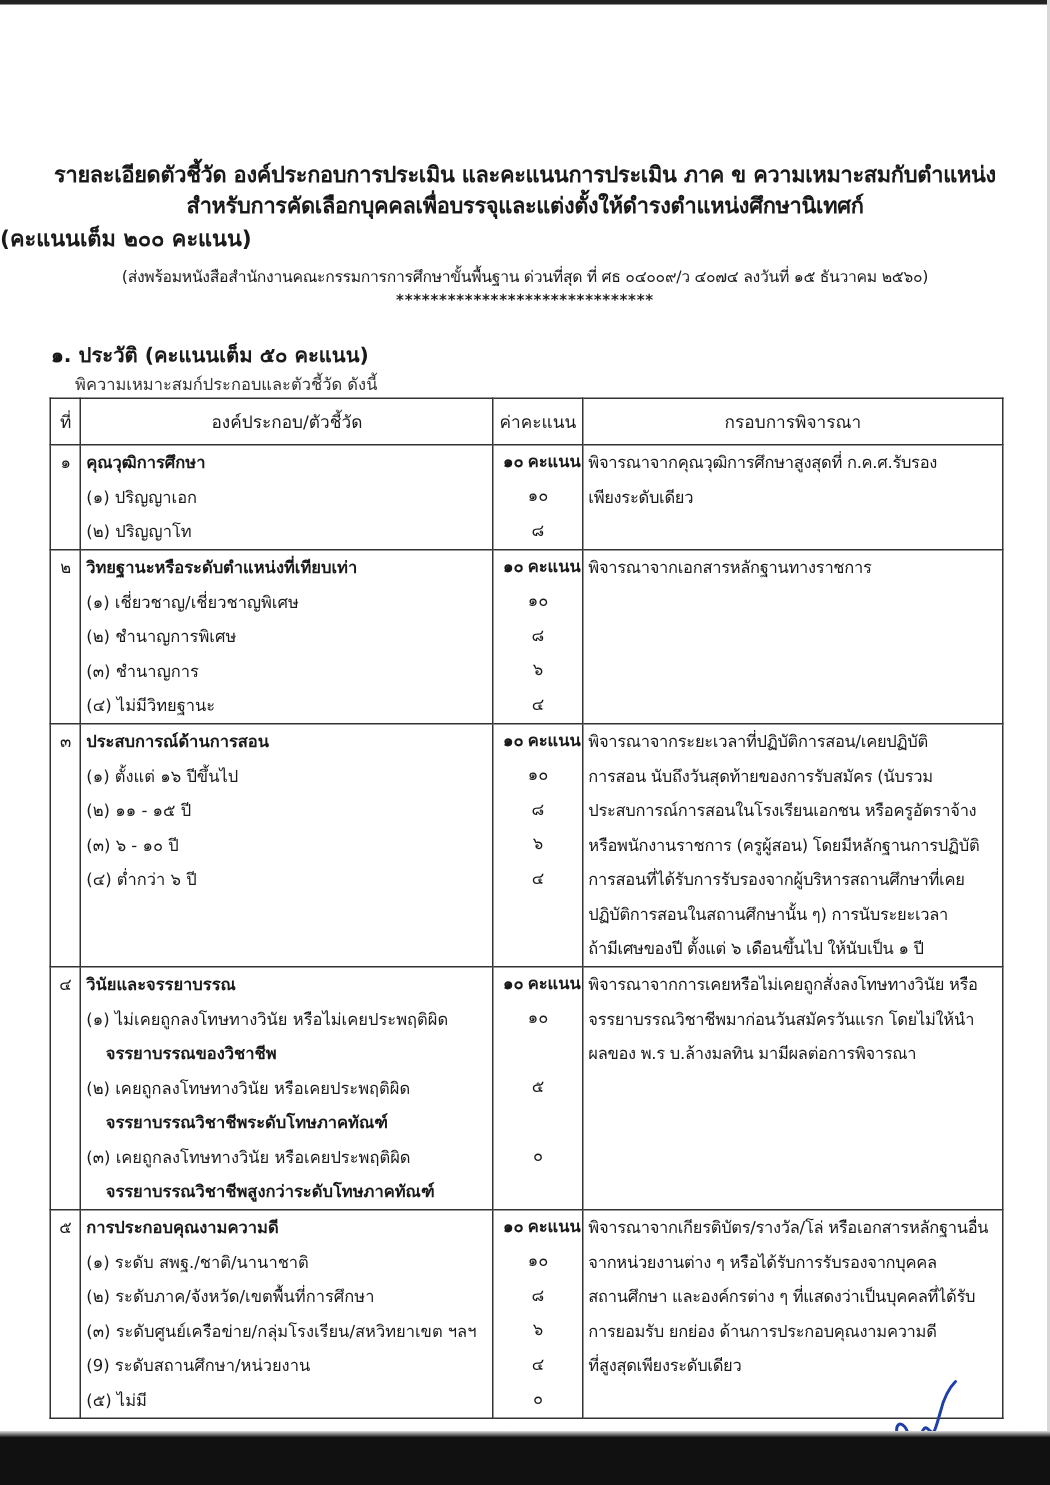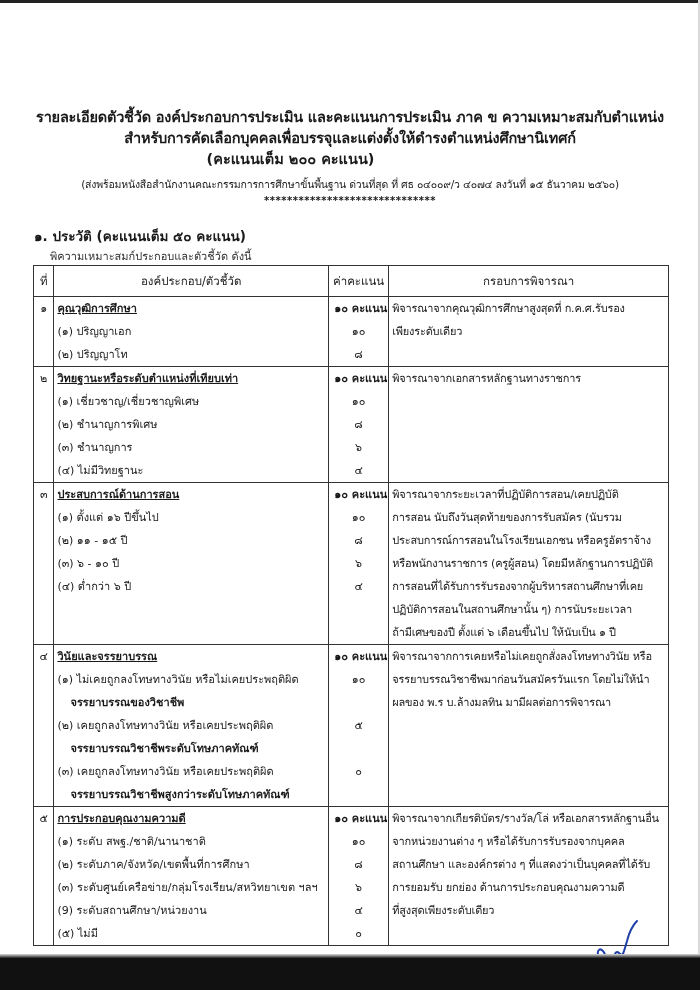--- a/index.html
+++ b/index.html
@@ -9,42 +9,42 @@
     font-family:"DejaVu Sans", "Liberation Sans", sans-serif;
     color:#1a1a1a;
   }
   .topbar { position:absolute; left:0; top:0; width:700px; height:3px; background:#222; }
   .rightedge { position:absolute; right:0; top:0; width:2px; height:990px; background:#d8d8d8; }
   .bottombar { position:absolute; left:0; top:958px; width:700px; height:32px; background:#111; }
   .bottombar::before { content:""; position:absolute; left:0; top:-4px; width:700px; height:4px; background:linear-gradient(#ddd,#222); }
 
   .title-block { position:absolute; left:0; top:80px; width:700px; text-align:center;margin-top:27px; }
   .title-line { font-size:14.5px; font-weight:bold; line-height:21px; letter-spacing:-0.2px; white-space:nowrap; }
-  .title-score { position:absolute; left:0; top:147px; width:581px; text-align:center; font-size:14.5px; font-weight:bold; }
+  .title-score { position:absolute; left:0; top:147px; width:581px; font-size:14.5px; font-weight:bold; }
   .ref-line { position:absolute; left:0; top:176px; width:700px; text-align:center; font-size:10.5px; font-weight:normal; white-space:nowrap; letter-spacing:-0.2px; }
   .stars { position:absolute; left:0; top:195px; width:700px; text-align:center; font-size:10px; font-weight:bold; letter-spacing:0.5px; }
 
   .section-heading { position:absolute; left:34px; top:225px; font-size:13.5px; font-weight:bold; }
   .section-sub { position:absolute; left:50px; top:247px; font-size:11px; color:#333; }
 
   table.criteria {
     position:absolute; left:33px; top:265px; width:636px;
     border-collapse:collapse; font-size:11px; color:#1a1a1a;
   }
   table.criteria th, table.criteria td { border-left:1.3px solid #333; border-right:1.3px solid #333; vertical-align:top; padding:0; }
   table.criteria th { font-weight:normal; height:30px; border-top:1.5px solid #333; border-bottom:1.5px solid #333; vertical-align:middle; text-align:center; font-size:11.5px; }
   table.criteria tr.group td { border-bottom:1.5px solid #333; }
   .c-no { width:21px; text-align:center; }
   .c-item { width:275px; }
-  .c-score { width:60px; text-align:center; }
+  .c-score { width:60px; text-align:center;font-family:Liberation Serif, serif; }
   .c-frame { width:280px; }
   .ln { height:23px; line-height:23px; white-space:nowrap; overflow:hidden; }
   .c-item .ln { padding-left:3px; }
   .c-item .ln.indent { padding-left:16px;font-weight:bold; }
-  .c-item .ln.bold { font-weight:bold;text-decoration:underline; }
+  .c-item .ln.bold { font-weight:bold; }
   .c-score .ln.bold { font-weight:bold; text-align:right; padding-right:1px; }
   .c-frame .ln { padding-left:3px; letter-spacing:-0.2px; }
   .c-no .ln { text-align:center; }
   .signature { position:absolute; left:585px; top:915px; width:55px; height:60px; }
 </style>
 </head>
 <body>
 
 <div class="topbar"></div>
 <div class="rightedge"></div>

